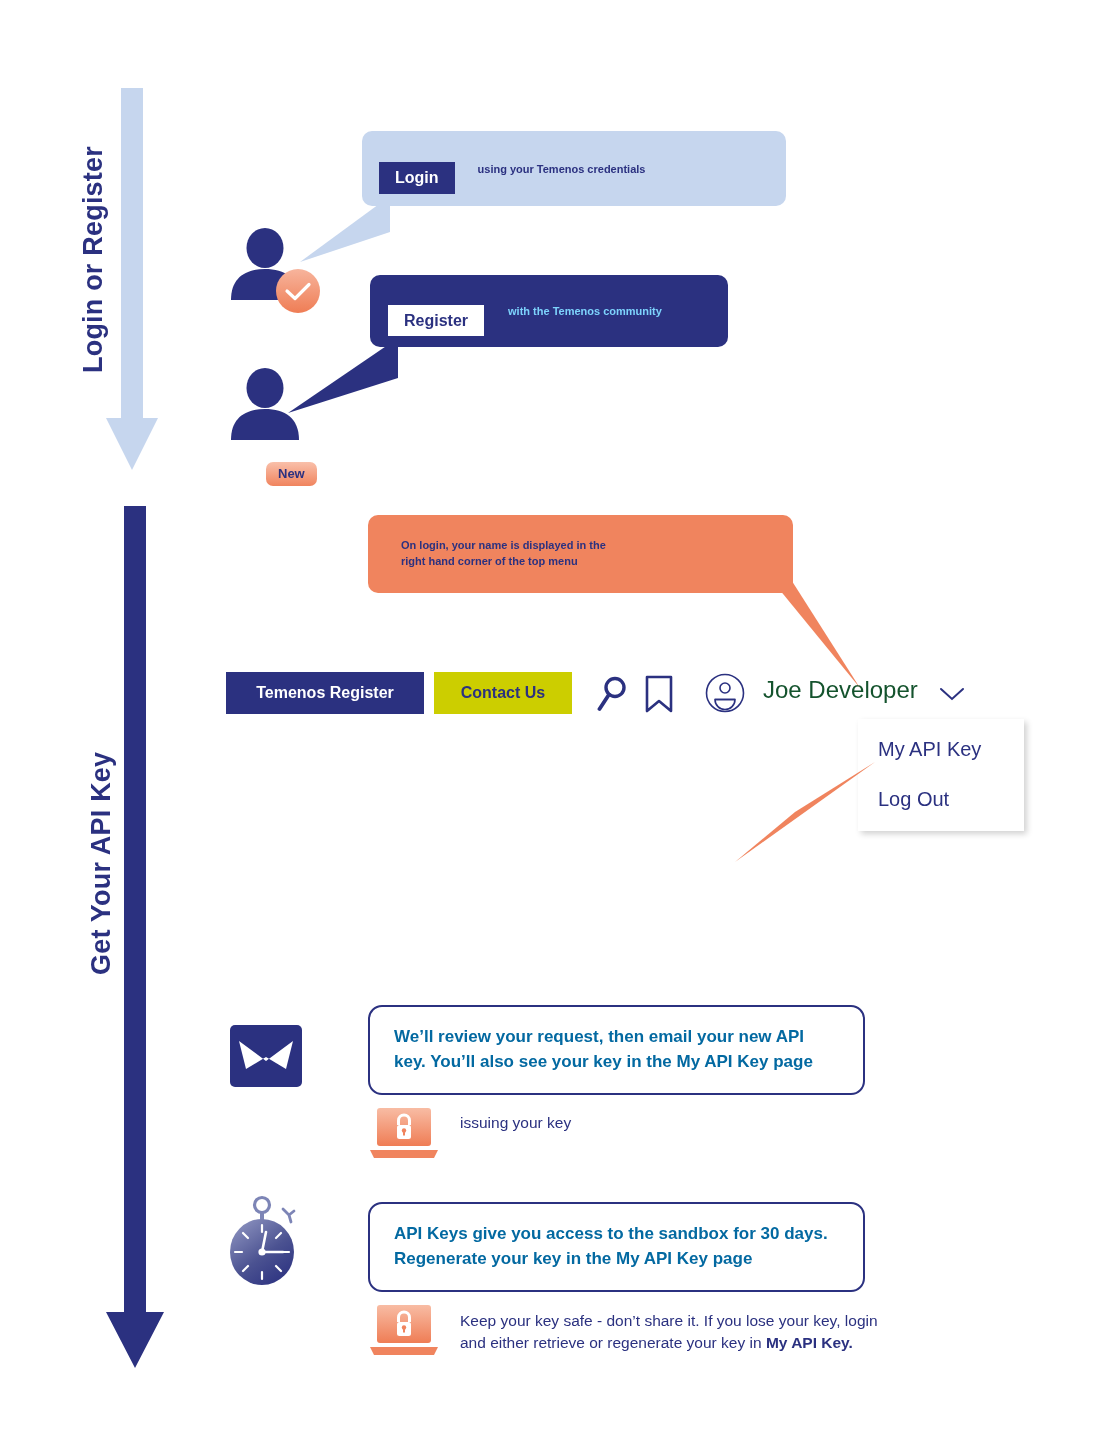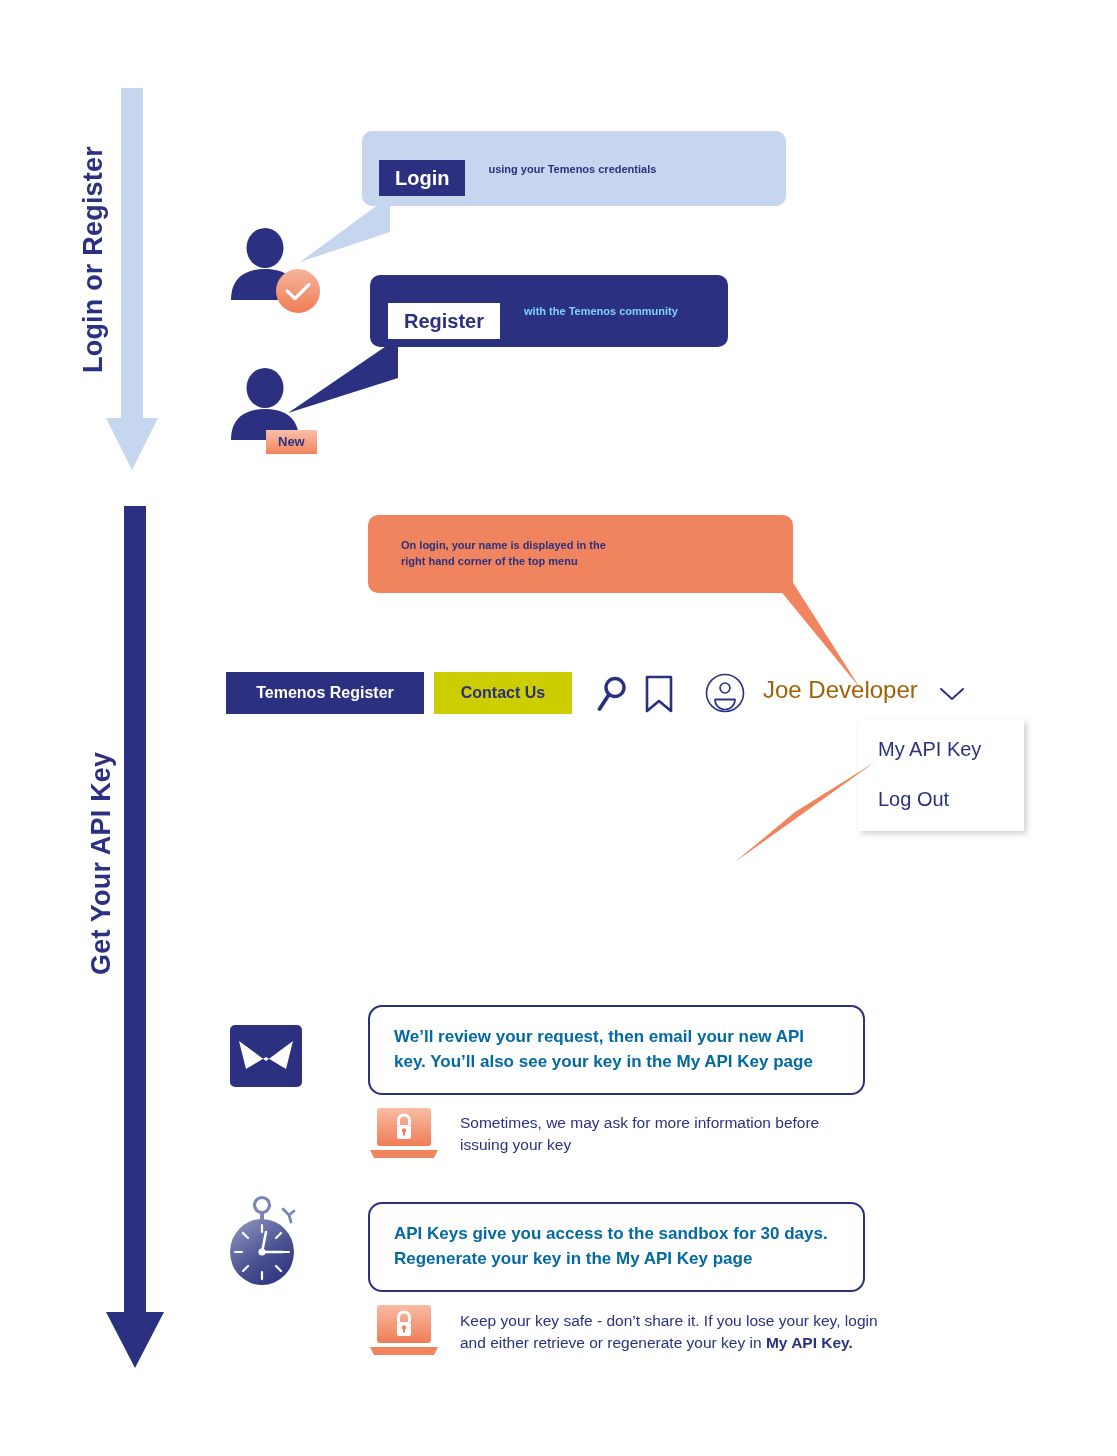--- a/index.html
+++ b/index.html
@@ -51,21 +51,21 @@
     box-sizing: border-box;
   }
   .bubble-light { background: #c6d6ee; }
   .bubble-navy  { background: #2b3180; }
   .bubble-coral { background: #f0845e; }
 
   .pill {
     display: inline-block;
     padding: 7px 16px;
     font-weight: bold;
-    font-size: 20px;
+    font-size: 16px;
     line-height: 1.1;
     white-space: nowrap;
     margin-top: 19px;
   }
   .pill-navy { background: #2b3180; color: #ffffff; }
   .pill-white { background: #ffffff; color: #2b3180; }
 
   .bubble-text {
     font-weight: bold;
     font-size: 11px;
@@ -77,21 +77,22 @@
   
   .person-wrap { position: absolute; }
 
   .badge-new {
     position: absolute;
     font-size: 13px;
     font-weight: bold;
     color: #2b3180;
     padding: 4px 12px 5px 12px;
     background: linear-gradient(180deg, #f9c0aa 0%, #f0845e 100%);
-    border-radius: 0;
+    border-radius: 7px;
+    margin-top: 32px;
   }
 
   
   .nav-btn {
     position: absolute;
     display: flex;
     align-items: center;
     justify-content: center;
     font-weight: bold;
     font-size: 16px;
@@ -102,21 +103,21 @@
     background: #2b3180; color: #ffffff;
   }
   #nav-contact-us {
     left: 434px; top: 672px; width: 138px; height: 42px;
     background: #ccce00; color: #2b3180;
   }
   #nav-username {
     position: absolute;
     left: 763px; top: 676px;
     font-size: 24px;
-    color: #a16207;
+    color: #14532d;
     white-space: nowrap;
   }
 
   
   #dropdown-menu {
     position: absolute;
     left: 858px; top: 719px;
     width: 166px; height: 112px;
     background: #ffffff;
     box-shadow: 3px 3px 6px rgba(0,0,0,0.18);
@@ -284,21 +285,20 @@
     </defs>
     <rect x="7" y="0" width="54" height="38" rx="3" fill="url(#gradLock1)"></rect>
     <path d="M0 42 L68 42 L64 50 L4 50 Z" fill="#f0845e"></path>
     <rect x="27" y="17" width="14" height="14" rx="2.5" fill="#ffffff"></rect>
     <path d="M28.5 17 L28.5 12.5 A5.5 5.5 0 0 1 39.5 12.5 L39.5 17" fill="none" stroke="#ffffff" stroke-width="3"></path>
     <circle cx="34" cy="22.5" r="2.2" fill="#f0845e"></circle>
     <rect x="33" y="22.5" width="2" height="5" fill="#f0845e"></rect>
   </svg>
 
   <div class="note-text" style="left:460px; top:1112px;">
-    <div>Sometimes, we may ask for more information before</div>
     <div>issuing your key</div>
   </div>
 
   <svg class="abs" style="left:228px; top:1186px;" width="76" height="100" viewBox="0 0 76 100">
     <defs>
       <linearGradient id="gradClock" x1="0.15" y1="0" x2="0.85" y2="1">
         <stop offset="0%" stop-color="#8d93c0"></stop>
         <stop offset="55%" stop-color="#4b5291"></stop>
         <stop offset="100%" stop-color="#2b3180"></stop>
       </linearGradient>

